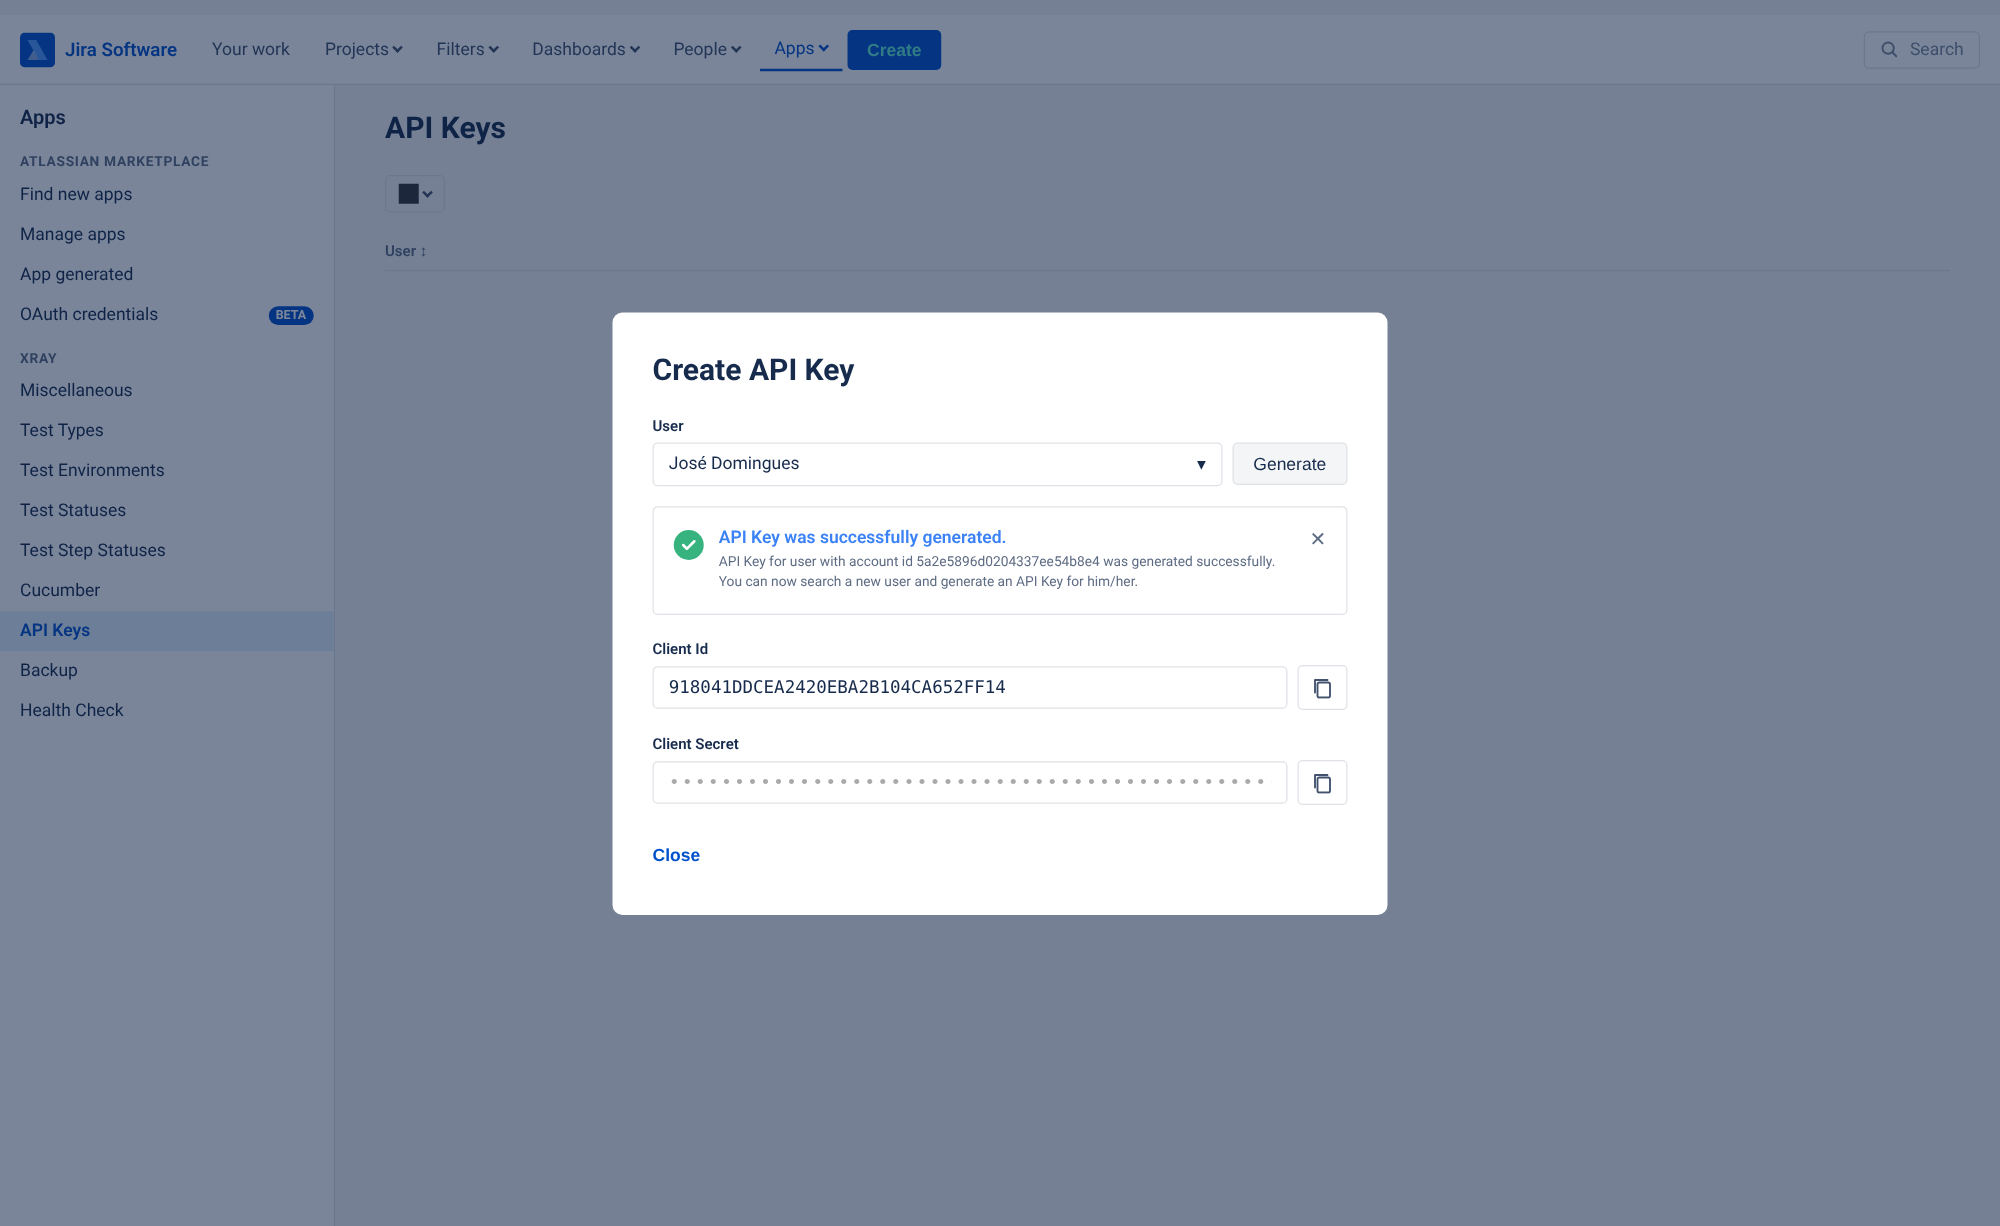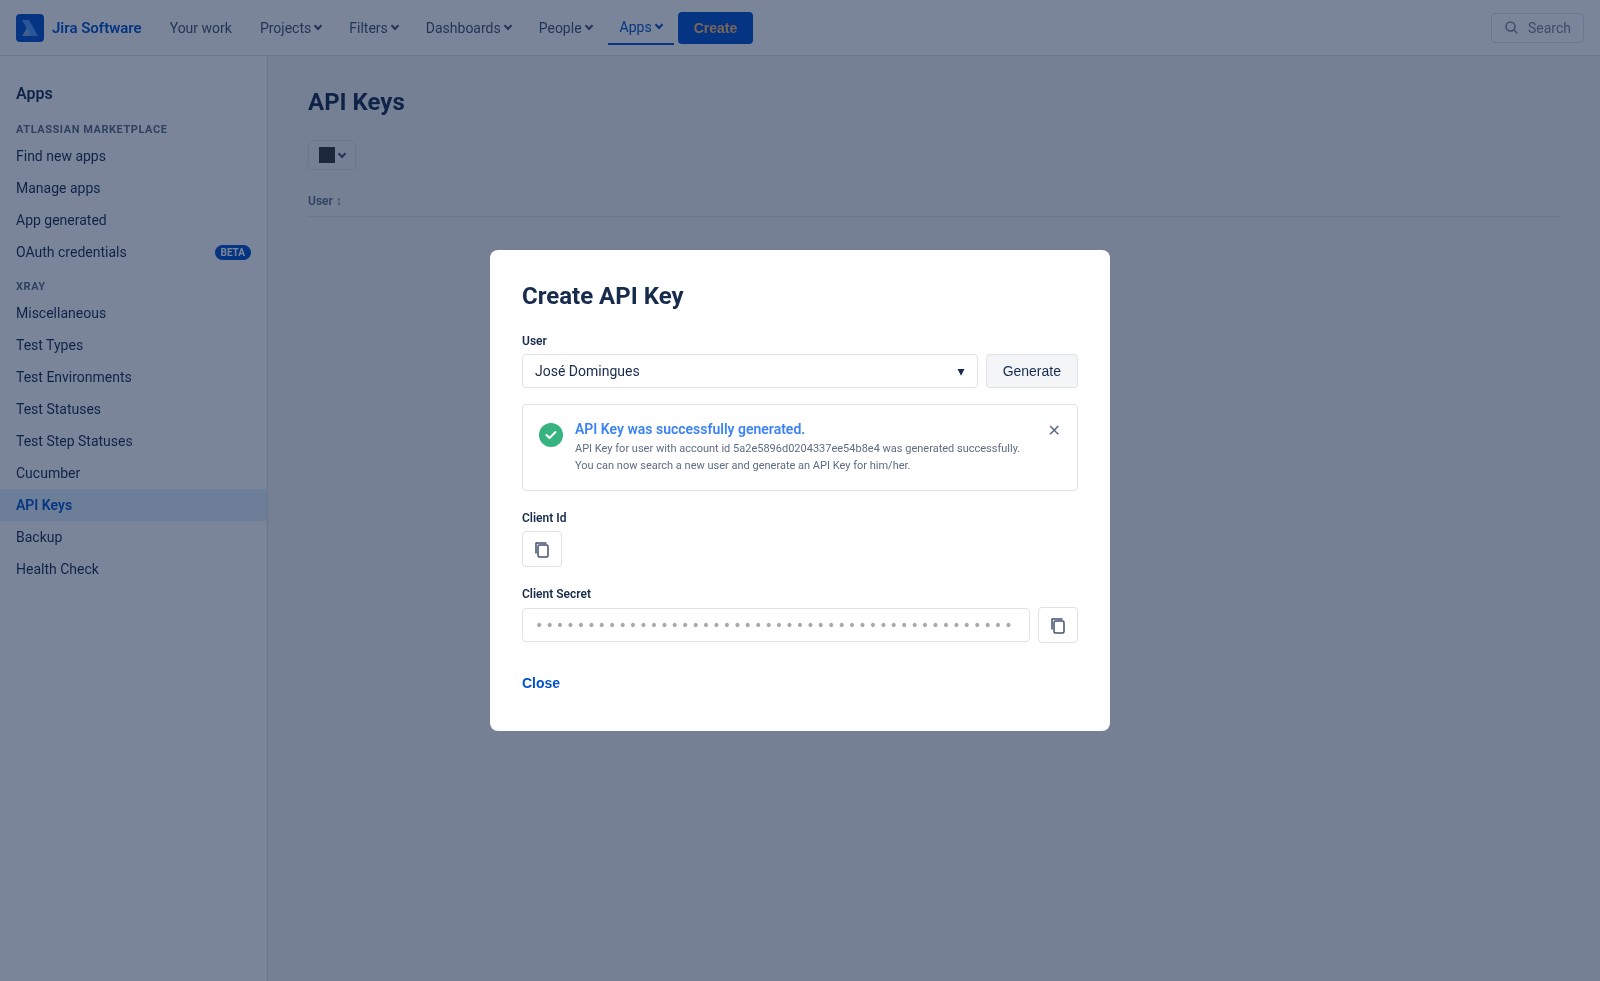--- a/index.html
+++ b/index.html
@@ -1,33 +1,33 @@
 <!DOCTYPE html>
 <html><head>
   <meta charset="utf-8">
   <style>
     * { box-sizing: border-box; margin: 0; padding: 0; }
     body { font-family: -apple-system, BlinkMacSystemFont, 'Segoe UI', Roboto, sans-serif; font-size: 14px; background: #f4f5f7; color: #172b4d; }
 
     
     .topnav {
       display: flex; align-items: center; background: #fff; height: 56px;
-      border-bottom: 1px solid #dfe1e6; padding: 0 16px; position: fixed; top: 0; left: 0; right: 0; z-index: 100;
+      border-bottom: 1px solid #dfe1e6; padding: 0 16px; position: fixed; top: 12px; left: 0; right: 0; z-index: 100;
     }
     .topnav-logo { display: flex; align-items: center; gap: 8px; margin-right: 16px; }
     .topnav-logo-icon { width: 28px; height: 28px; }
     .topnav-logo-text { color: #0052cc; font-weight: 600; font-size: 15px; }
     .topnav-items { display: flex; align-items: center; gap: 4px; flex: 1; }
     .topnav-item {
       padding: 8px 12px; border-radius: 4px; cursor: pointer; color: #42526e; font-size: 14px;
       display: flex; align-items: center; gap: 4px; white-space: nowrap;
     }
     .topnav-item.active { color: #0052cc; border-bottom: 2px solid #0052cc; border-radius: 0; }
     .topnav-create {
-      background: #0052cc; color: #fdba74; padding: 8px 16px; border-radius: 4px;
+      background: #0052cc; color: #5eead4; padding: 8px 16px; border-radius: 4px;
       cursor: pointer; font-weight: 600; font-size: 14px; border: none;
     }
     .topnav-search {
       display: flex; align-items: center; gap: 8px; border: 1px solid #dfe1e6;
       border-radius: 4px; padding: 6px 12px; cursor: text; color: #7a869a; margin-left: auto;
     }
 
     
     .layout { display: flex; margin-top: 56px; min-height: calc(100vh - 56px); }
 
@@ -226,20 +226,21 @@
           <div class="success-content">
             <div class="success-title">API Key was successfully generated.</div>
             <div class="success-body">API Key for user with account id 5a2e5896d0204337ee54b8e4 was generated successfully. You can now search a new user and generate an API Key for him/her.</div>
           </div>
           <span class="close-x">✕</span>
         </div>
 
         <div class="field-group">
           <label class="field-label">Client Id</label>
           <div class="field-input-row">
+            <input class="field-input" readonly="" value="918041DDCEA2420EBA2B104CA652FF14" style="">
             <button class="copy-btn">
               <svg width="18" height="18" viewBox="0 0 18 18" fill="none">
                 <rect x="5" y="5" width="10" height="12" rx="1.5" stroke="#42526e" stroke-width="1.5"></rect>
                 <path d="M3 13V3h10" stroke="#42526e" stroke-width="1.5" stroke-linecap="round" stroke-linejoin="round"></path>
               </svg>
             </button>
           </div>
         </div>
 
         <div class="field-group">

